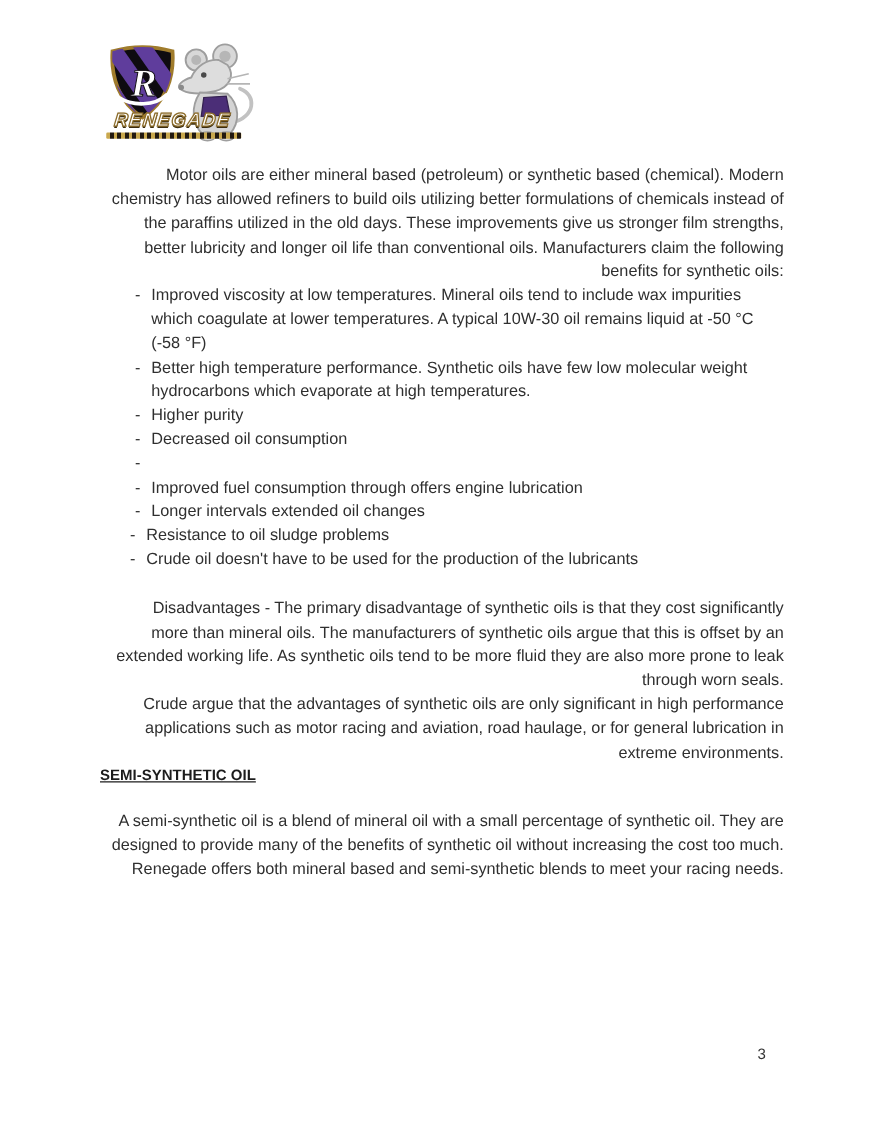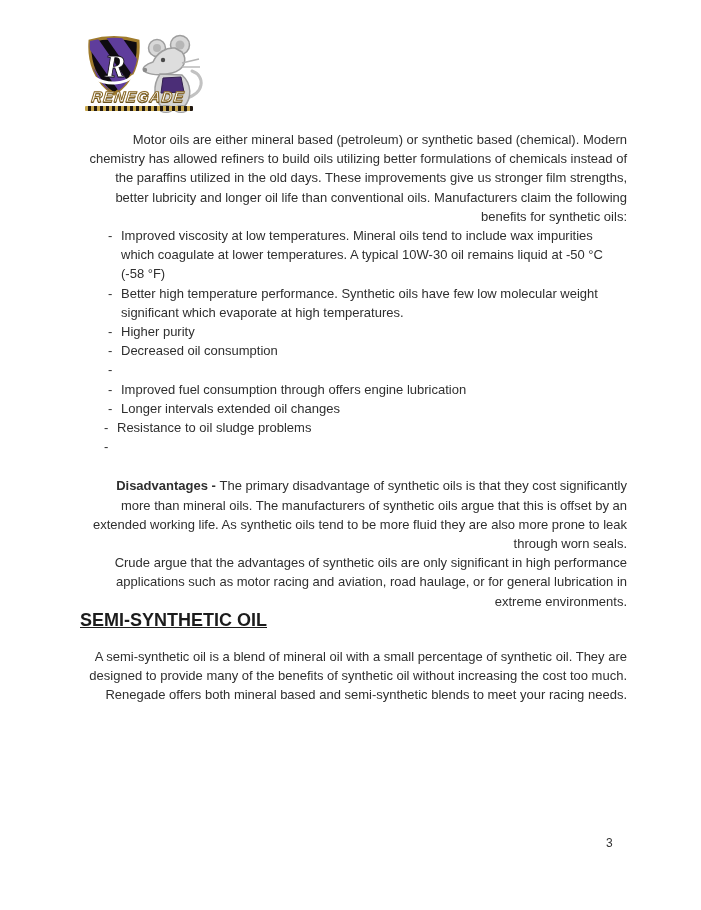--- a/index.html
+++ b/index.html
@@ -38,24 +38,24 @@
     position: absolute; left: 80px; top: 130px; width: 547px;
     font-size: 13px; line-height: 19.2px;
   }
   .content p { margin: 0; text-align: right; }
   .para-intro { margin-bottom: 6px; }
   .benefits { list-style: none; margin: 0 0 20px 0; padding: 0; }
   .benefits li { display: flex; padding-left: 28px; }
   .benefits li.outdent { padding-left: 24px; }
   .benefits .dash { flex: 0 0 13px; }
   .para-disadvantages { margin-bottom: 11px; }
-  .bold-lead { font-weight: bold; padding-left: 29px; }
+  .bold-lead { font-weight: normal; padding-left: 29px; }
   .para-many { margin-bottom: 9px; }
   .section-heading {
-    font-size: 18px; font-weight: bold; color: #1c1c1c;
+    font-size: 12px; font-weight: bold; color: #1c1c1c;
     text-decoration: underline;
     margin: 0 0 17px 0;
   }
   .para-semi { margin-bottom: 13px; }
 
   
   .page-number {
     position: absolute; left: 606px; top: 836px;
     font-size: 12px; color: #333333;
   }
@@ -110,21 +110,21 @@
 
     <p class="para-intro">Motor oils are either mineral based (petroleum) or synthetic based (chemical).  Modern chemistry has allowed refiners to build oils utilizing better formulations of chemicals instead of the paraffins utilized in the old days.  These improvements give us stronger film strengths, better lubricity and longer oil life than conventional oils.  Manufacturers claim the following benefits for synthetic oils:</p>
 
     <ul class="benefits">
       <li>
         <span class="dash">-</span>
         <span>Improved viscosity at low temperatures. Mineral oils tend to include wax impurities which coagulate at lower temperatures. A typical 10W-30 oil remains liquid at -50 °C (-58 °F)</span>
       </li>
       <li>
         <span class="dash">-</span>
-        <span>Better high temperature performance. Synthetic oils have few low molecular weight significant which evaporate at high temperatures.</span>
+        <span>Better high temperature performance. Synthetic oils have few low molecular weight hydrocarbons which evaporate at high temperatures.</span>
       </li>
       <li>
         <span class="dash">-</span>
         <span>Higher purity</span>
       </li>
       <li>
         <span class="dash">-</span>
         <span>Decreased oil consumption</span>
       </li>
       <li>
@@ -137,20 +137,21 @@
       <li>
         <span class="dash">-</span>
         <span>Longer intervals extended oil changes</span>
       </li>
       <li class="outdent">
         <span class="dash">-</span>
         <span>Resistance to oil sludge problems</span>
       </li>
       <li class="outdent">
         <span class="dash">-</span>
+        <span>Crude oil doesn't have to be used for the production of the lubricants</span>
       </li>
     </ul>
 
     <p class="para-disadvantages"><span class="bold-lead">Disadvantages - </span><span>The primary disadvantage of synthetic oils is that they cost significantly more than mineral oils. The manufacturers of synthetic oils argue that this is offset by an extended working life. As synthetic oils tend to be more fluid they are also more prone to leak through worn seals.</span></p>
 
     <p class="para-many">Crude argue that the advantages of synthetic oils are only significant in high performance applications such as motor racing and aviation, road haulage, or for general lubrication in extreme environments.</p>
 
     <h2 class="section-heading">SEMI-SYNTHETIC OIL</h2>
 
     <p class="para-semi">A semi-synthetic oil is a blend of mineral oil with a small percentage of synthetic oil. They are designed to provide many of the benefits of synthetic oil without increasing the cost too much.</p>

